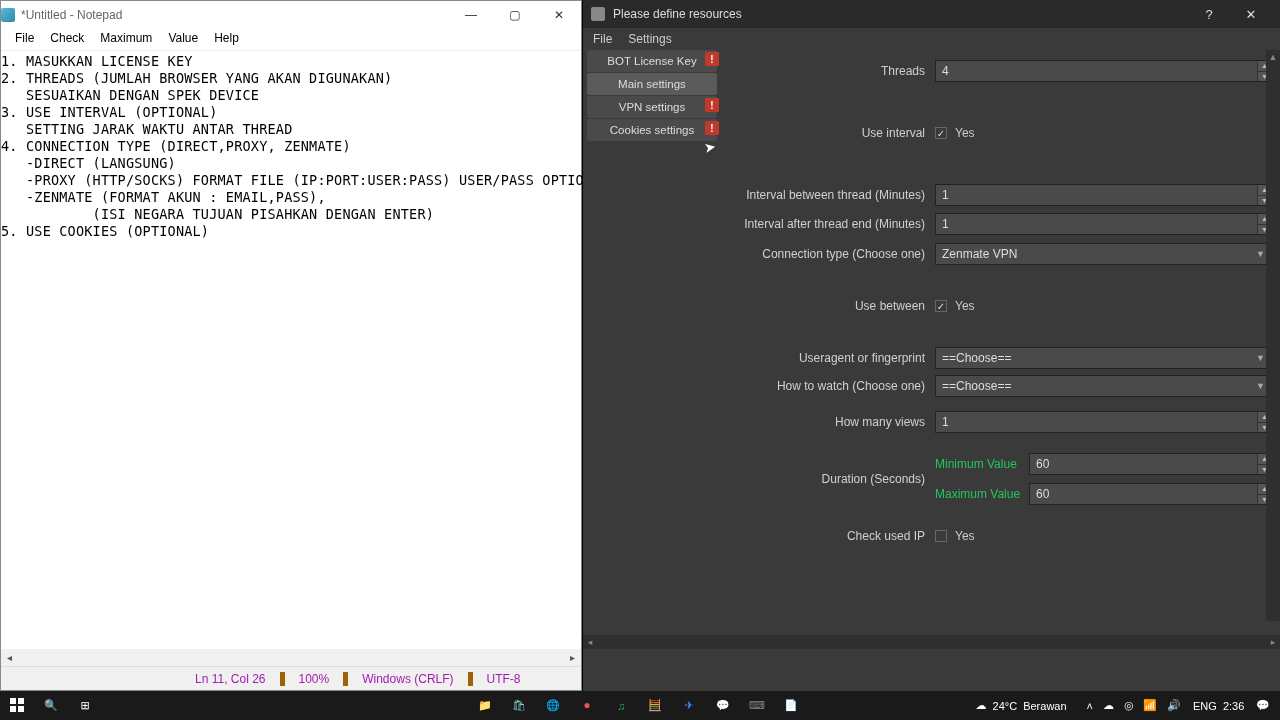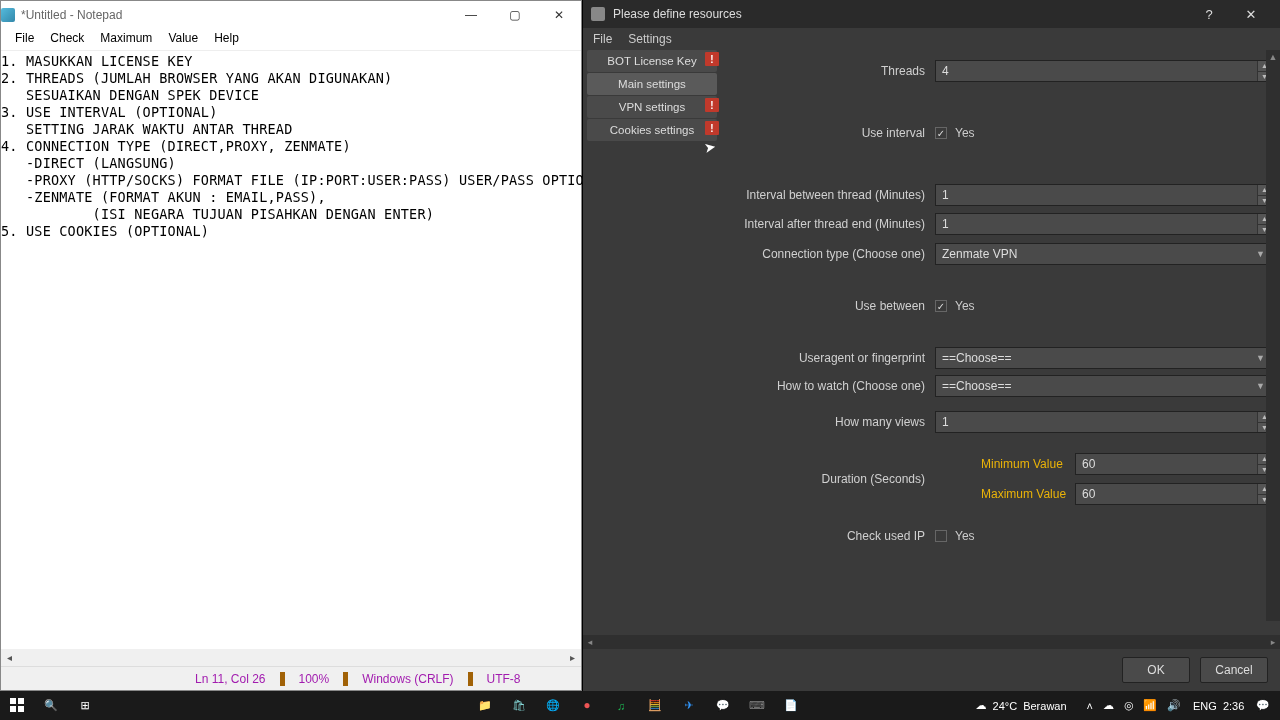--- a/index.html
+++ b/index.html
@@ -47,21 +47,21 @@
 .combo { display:flex; background:#4a4a4a; border:1px solid #222; height:22px; align-items:center; padding:0 6px; color:#ddd; position:relative;}
 .combo .arrow{margin-left:auto;font-size:9px;color:#aaa;}
 .chk { display:flex; align-items:center; gap:8px; padding:2px 0;}
 .chk .box{width:12px;height:12px;border:1px solid #666;display:flex;align-items:center;justify-content:center;font-size:10px;color:#ddd;background:#3a3a3a;}
 .chk .box.on::after{content:"✓";font-size:10px;}
 .radio { display:flex; align-items:center; gap:8px; padding:2px 0;}
 .radio .dot{width:11px;height:11px;border:1px solid #666;border-radius:50%;display:flex;align-items:center;justify-content:center;}
 .radio .dot.on::after{content:"";width:5px;height:5px;background:#ccc;border-radius:50%;}
 .twin { display:flex; flex-direction:column; gap:8px;}
 .twin .trow{display:flex;align-items:center;}
-.twin .tlbl{width:94px;font-size:12px;color:#eab308;margin-left:46px;}
+.twin .tlbl{width:94px;font-size:12px;color:#22c55e;}
 .twin .spinner{flex:1;}
 .hscrl{position:absolute;left:0;right:0;bottom:42px;height:14px;background:#2f2f2f;display:flex;}
 .hscrl .hbtn{width:14px;display:flex;align-items:center;justify-content:center;font-size:9px;color:#888;}
 .hscrl .track{flex:1;}
 .dlg-btns{position:absolute;bottom:8px;right:12px;display:flex;gap:10px;}
 .dlg-btns button{width:68px;height:26px;background:#4a4a4a;border:1px solid #222;color:#ddd;font-size:12px;border-radius:2px;}
 
 
 .taskbar { position:absolute; left:0; right:0; bottom:0; height:29px; background:#1a1a1a; display:flex; align-items:center; color:#fff; font-size:11px;}
 .tb-left{display:flex;align-items:center;height:100%;}
@@ -293,24 +293,20 @@
     </div>
   </div>
   <div class="vscrl">
       <div class="vbtn">▲</div>
     </div>
   <div class="hscrl">
       <div class="hbtn">◂</div>
       <div class="track"></div>
       <div class="hbtn">▸</div>
     </div>
-  <div class="dlg-btns">
-    <button>OK</button>
-    <button>Cancel</button>
-  </div>
 </div>
 
 <div class="cursor">➤</div>
 
 <div class="taskbar">
   <div class="tb-left">
     <div class="tbi">
         <svg width="15" height="15">
           <rect width="6" height="6" fill="#fff"></rect>
           <rect x="8" width="6" height="6" fill="#fff"></rect>

